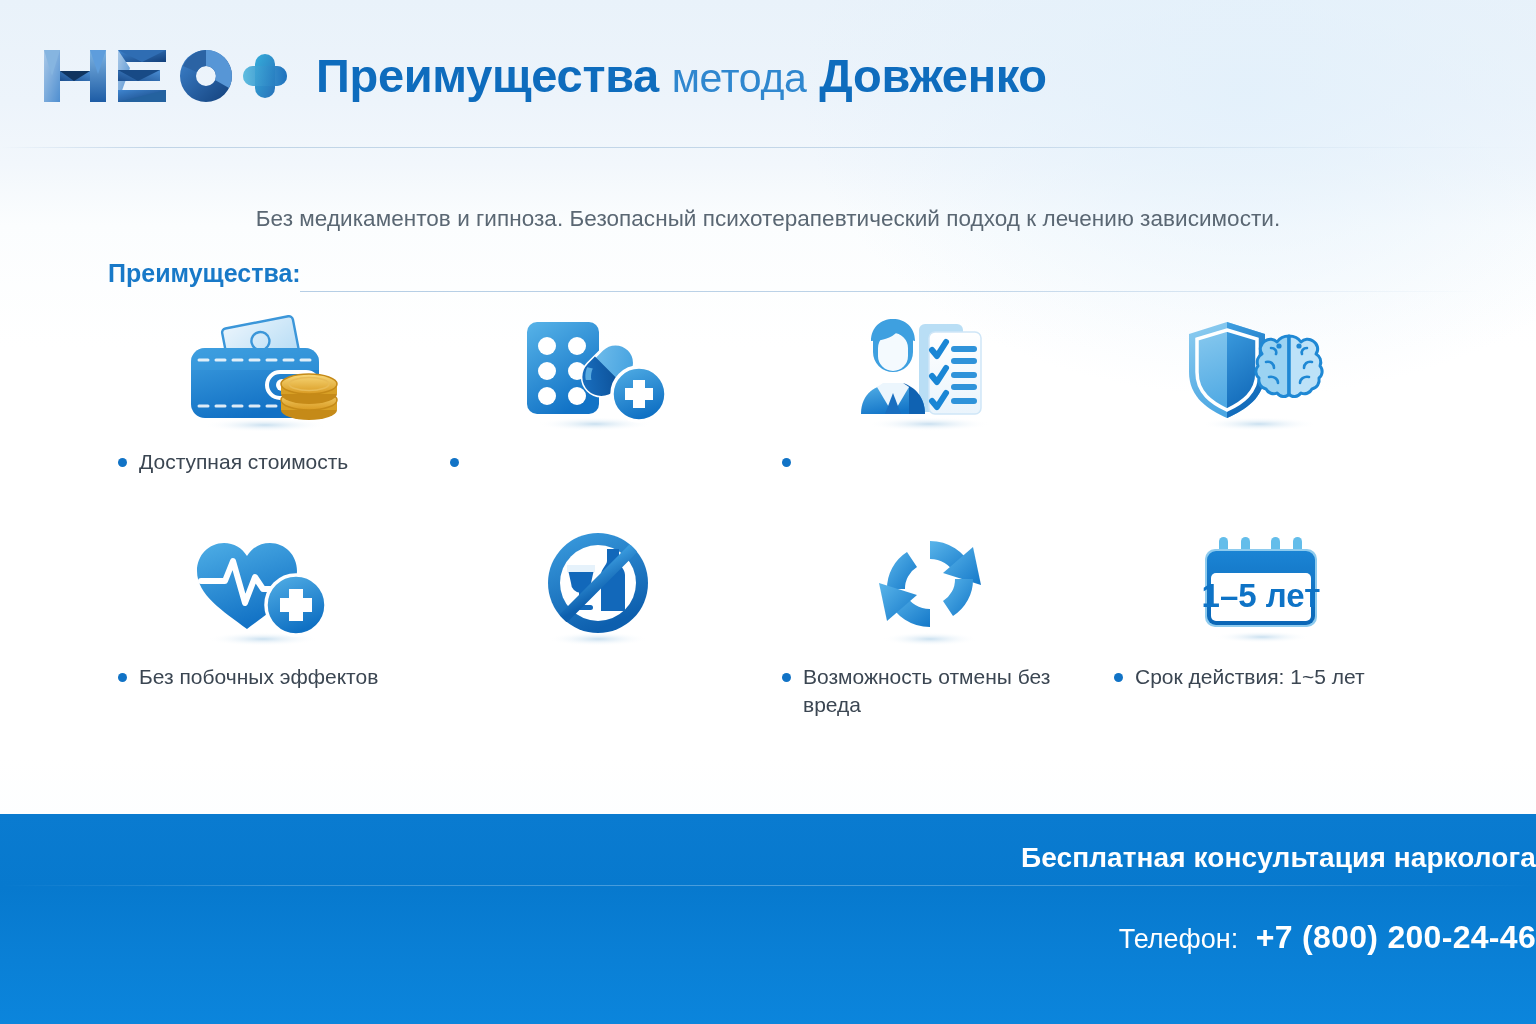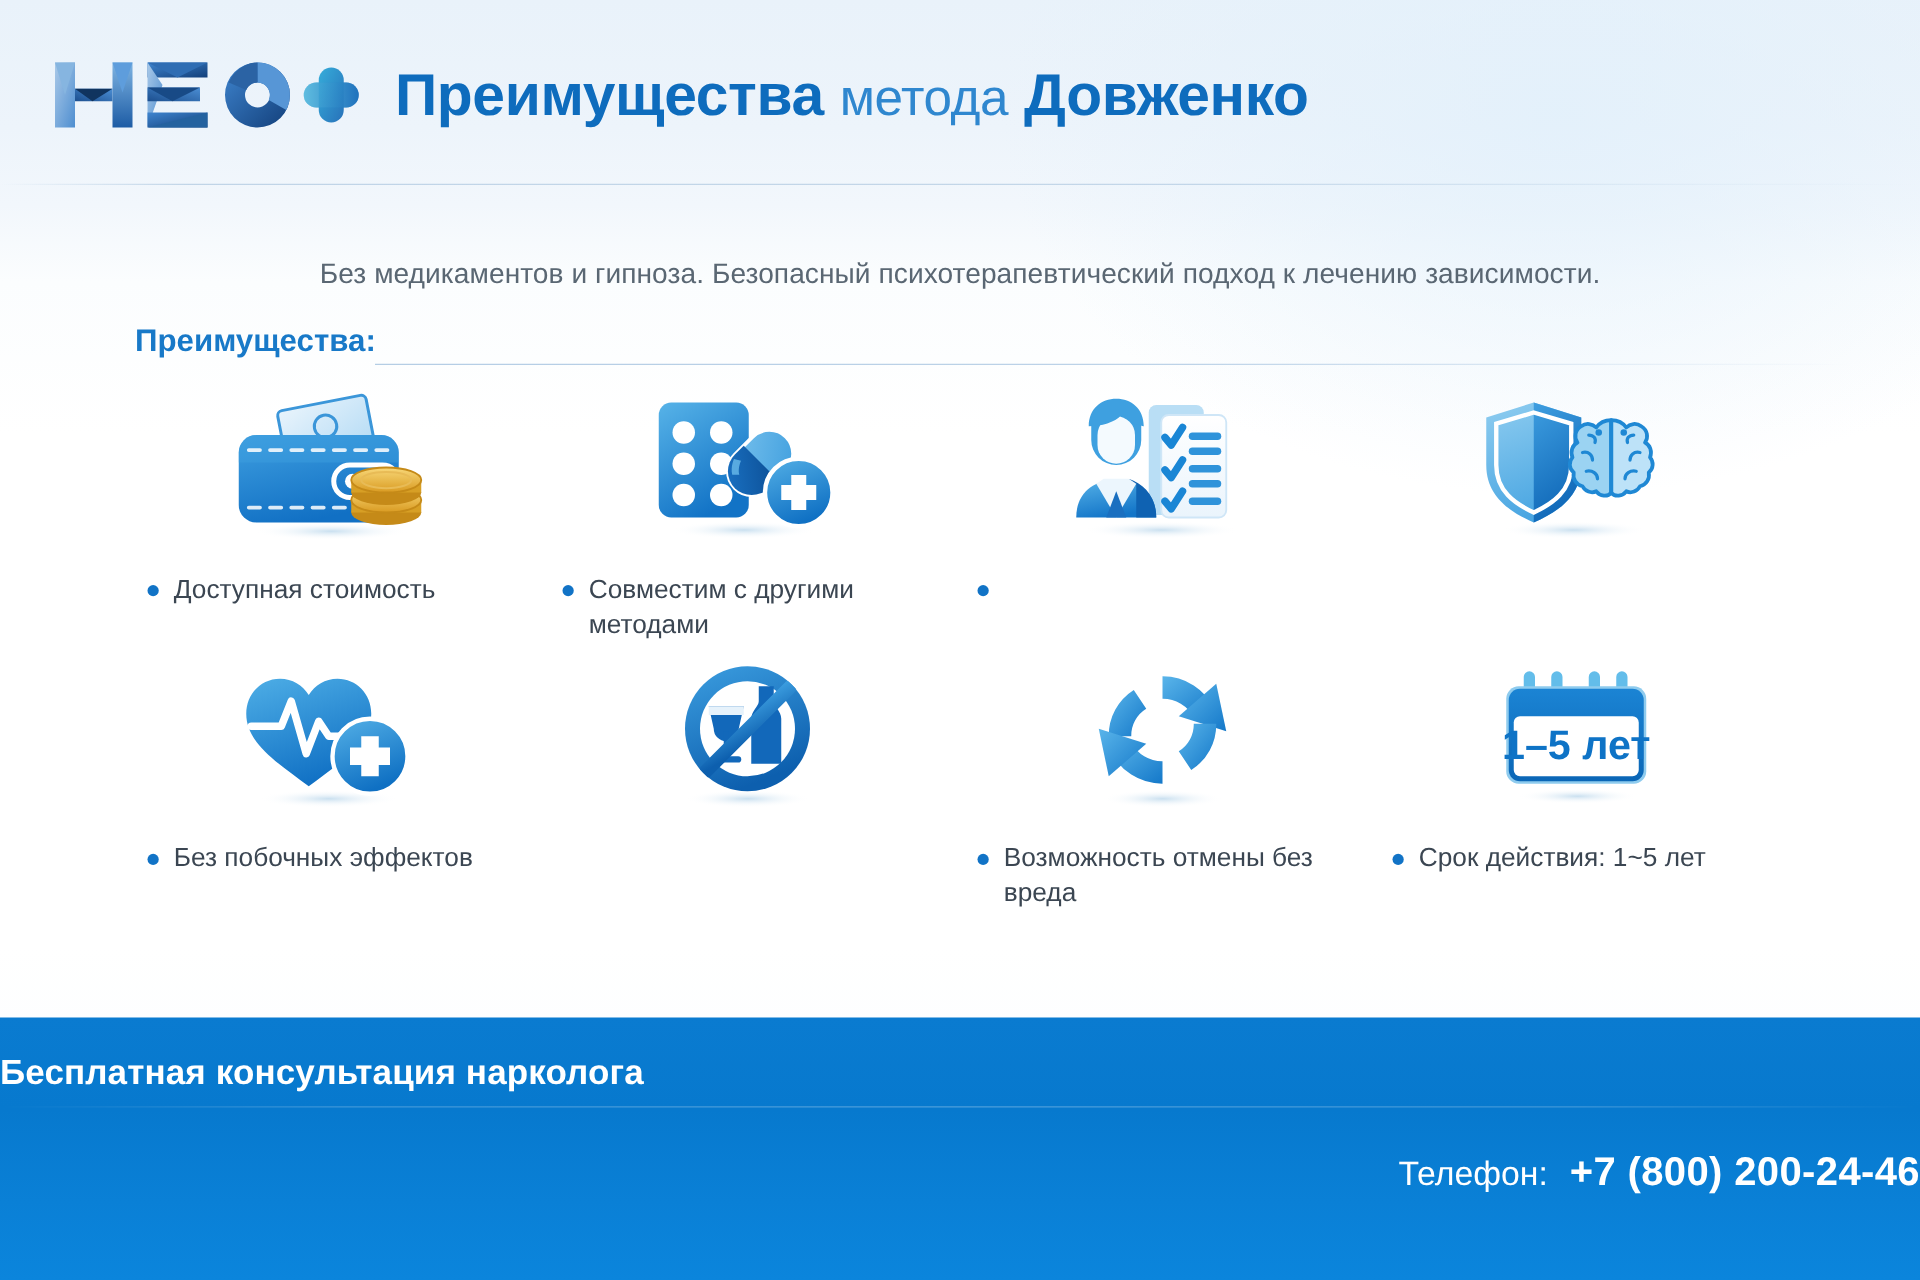--- a/index.html
+++ b/index.html
@@ -134,21 +134,21 @@
     height: 128px;
     display: flex;
     align-items: center;
     justify-content: center;
   }
   .icon-wrap svg { display: block; }
 
   .cell-label {
     display: flex;
     align-items: flex-start;
-    margin-top: 20px;
+    margin-top: 10px;
     padding-left: 18px;
     max-width: 300px;
   }
   .bullet {
     flex: 0 0 auto;
     width: 9px; height: 9px;
     border-radius: 50%;
     background: #1173c6;
     margin-top: 10px;
     margin-right: 12px;
@@ -171,21 +171,21 @@
   .footer-sep {
     position: absolute;
     left: 0; top: 71px;
     width: 1536px; height: 1px;
     background: linear-gradient(90deg, rgba(255,255,255,0) 0%, rgba(255,255,255,0.22) 18%, rgba(255,255,255,0.28) 50%, rgba(255,255,255,0.22) 82%, rgba(255,255,255,0) 100%);
   }
   .footer-title {
     position: absolute;
     left: 0; top: 28px;
     width: 1536px;
-    text-align: left;
+    text-align: right;
     font-size: 28px;
     font-weight: 700;
     letter-spacing: 0.1px;
   }
   .footer-phone {
     position: absolute;
     left: 0; top: 105px;
     width: 1536px;
     text-align: right;
     font-size: 27px;
@@ -371,21 +371,20 @@
             <path d="M64 57a19 19 0 0 1 19-19h10v38H83a19 19 0 0 1-19-19z" fill="url(#cap2)"></path>
             <path d="M70 48c4-6 10-8 10-8l3 5s-6 2-9 7z" fill="#6fc0ee" opacity="0.75"></path>
           </g>
 
           <circle cx="124" cy="80" r="27" fill="url(#plg)" stroke="#ffffff" stroke-width="3.5"></circle>
           <path d="M118 66h12v8h8v12h-8v8h-12v-8h-8V74h8z" fill="#ffffff"></path>
         </svg>
       </div>
       <div class="cell-label">
         <span class="bullet"></span>
-        <span class="cell-text">Совместим с другими методами</span>
       </div>
     </div>
 
     <div class="cell">
       <div class="icon-wrap">
         <svg width="166" height="120" viewBox="0 0 166 120">
           <defs>
             <linearGradient id="dr1" x1="0" y1="0" x2="0.4" y2="1">
               <stop offset="0" stop-color="#56b2e8"></stop>
                 <stop offset="1" stop-color="#1375c8"></stop>

